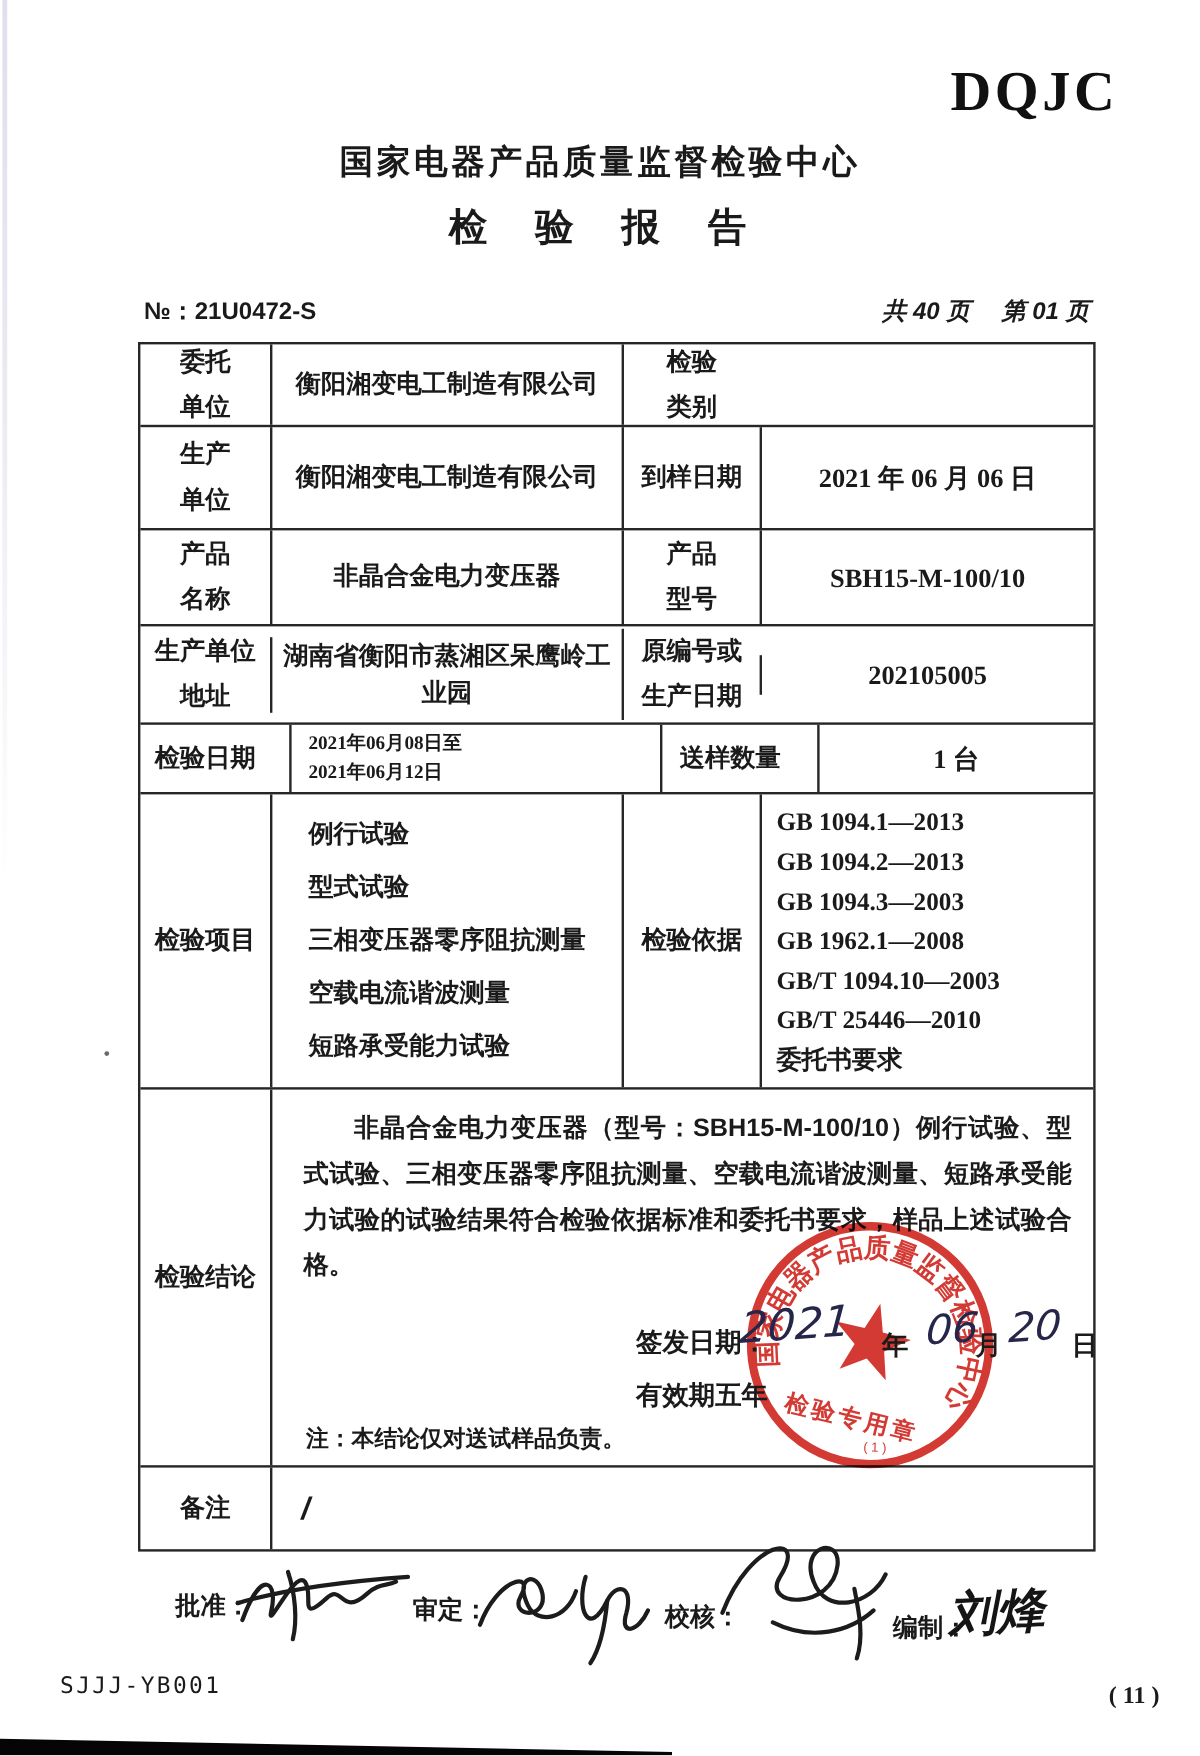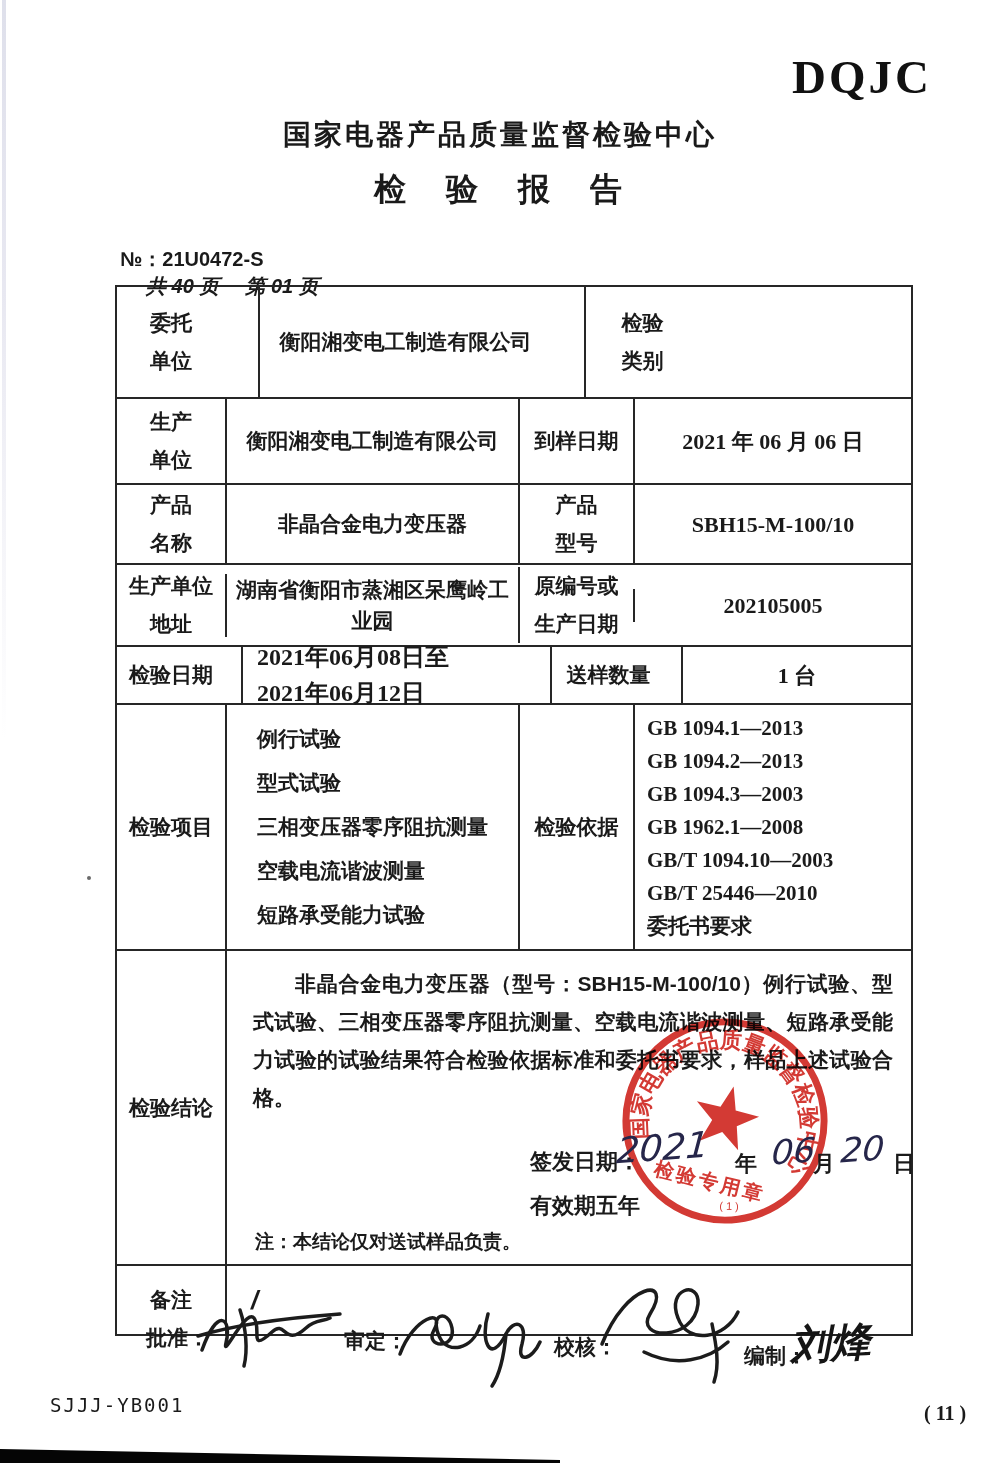--- a/index.html
+++ b/index.html
@@ -9,41 +9,41 @@
   }
   .abs{position:absolute;}
   
   .logo{top:50px;right:68px;font-family:"Liberation Serif",serif;font-weight:bold;
         font-size:47px;letter-spacing:3px;color:#111;}
   .org-title{top:116px;left:0;width:100%;text-align:center;font-size:28px;
         font-weight:bold;letter-spacing:3px;}
   .report-title{top:168px;left:0;width:100%;text-align:center;font-size:32px;
         font-weight:bold;letter-spacing:4px;}
   .no-row{top:246px;left:120px;width:788px;display:flex;justify-content:space-between;
-        font-size:20px;font-weight:bold;flex-direction:column;}
+        font-size:20px;font-weight:bold;}
   .no-left span{font-weight:bold;}
   .pages span{margin-left:26px;font-style:italic;}
   
   .report-table{top:285px;left:115px;width:798px;border:2.5px solid #262626;box-sizing:border-box;}
   .trow{display:flex;}
   .trow + .trow{border-top:2px solid #262626;}
   .cell{box-sizing:border-box;display:flex;flex-direction:column;justify-content:center;
         align-items:center;text-align:center;white-space:pre-line;}
   .cell + .cell{border-left:2px solid #262626;}
   .c1{width:108px;flex:none;}
   .c2{width:293px;flex:none;}
   .c3{width:115px;flex:none;}
   .c4{flex:1;}
   .wide{flex:1;}
-  .r1{height:110px;gap:33px;}.r2{height:84px;}.r3{height:78px;}.r4{height:80px;align-items:center;}
+  .r1{height:67px;}.r2{height:84px;}.r3{height:78px;}.r4{height:80px;align-items:center;}
   .r5{height:56px;gap:16px;}.r6{height:244px;}.r7{height:313px;}.r8{height:68px;}
   .label{font-size:21px;font-weight:bold;line-height:1.8;}
   .value{font-size:21px;font-weight:600;line-height:1.5;}
   .serif{font-family:"Liberation Serif",serif;font-weight:600;font-size:22px;}
-  .left-val{align-items:flex-start;text-align:left;padding-left:14px;font-size:24px;}
+  .left-val{align-items:flex-start;text-align:left;padding-left:14px;font-size:16px;}
   .items-cell{align-items:flex-start;text-align:left;padding-left:30px;justify-content:center;}
   .items-cell div{line-height:44px;font-size:21px;font-weight:600;}
   .basis-cell{align-items:flex-start;text-align:right;padding-left:12px;justify-content:center;}
   .basis-cell div{line-height:33px;font-size:21px;font-family:"Liberation Serif",serif;font-weight:600;}
   .conclusion-cell{position:relative;display:block;white-space:normal;}
   .conclusion-text{margin:14px 18px 0 26px;text-indent:2em;font-size:21px;line-height:38px;
         font-weight:600;text-align:justify;}
   .issue-label{left:303px;top:196px;font-size:22px;font-weight:bold;z-index:6;}
   .unit{font-size:22px;font-weight:bold;z-index:6;}
   .hw{font-family:"DejaVu Sans",sans-serif;font-style:italic;color:#26264a;z-index:7;

